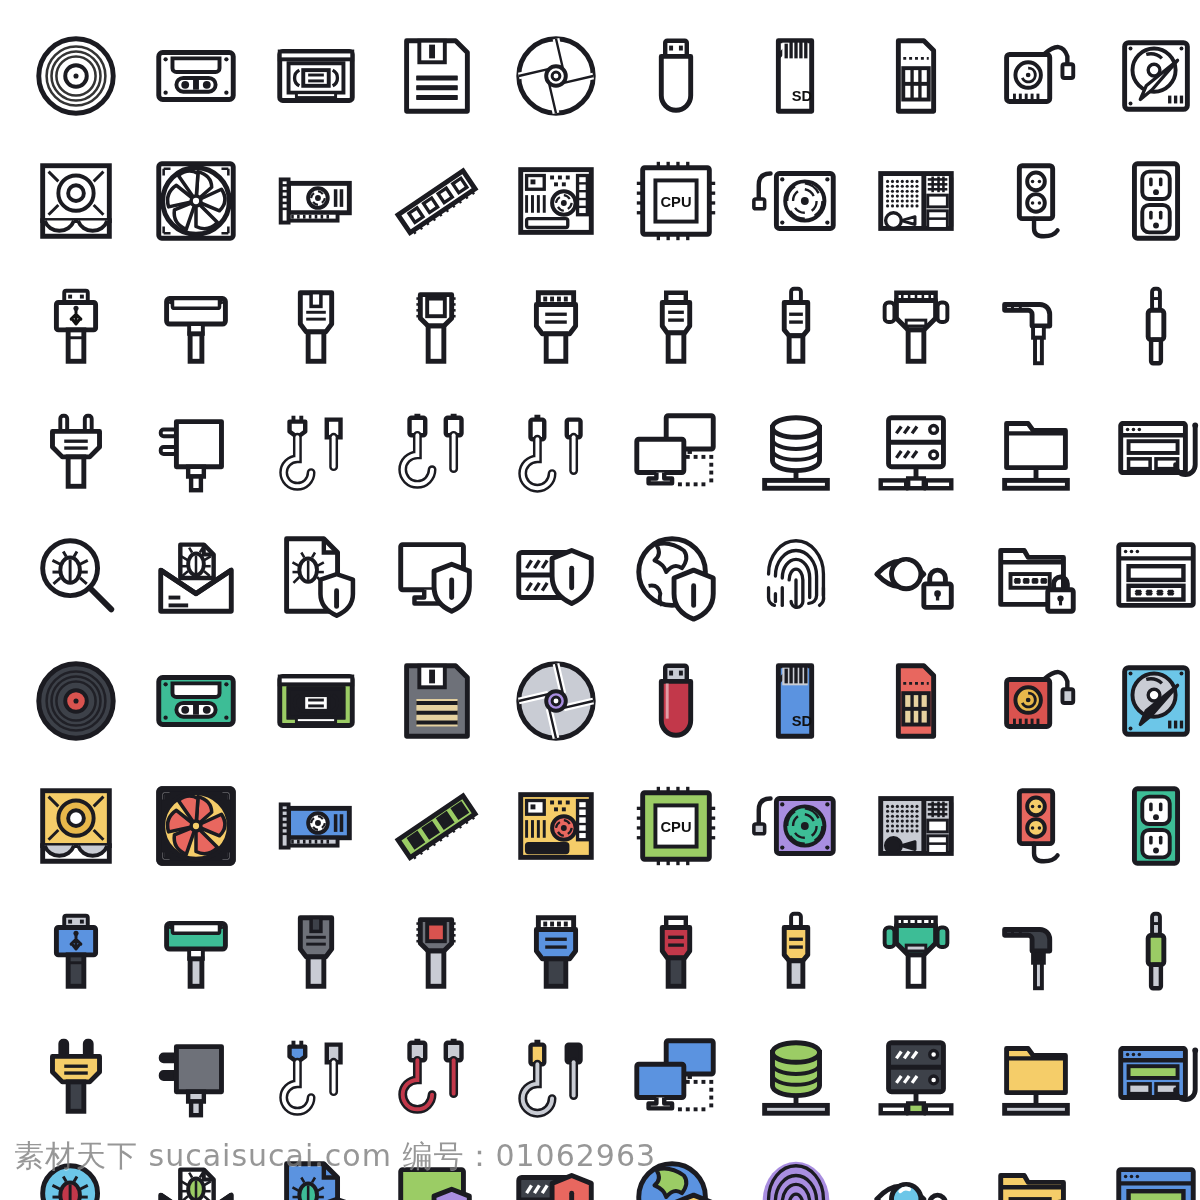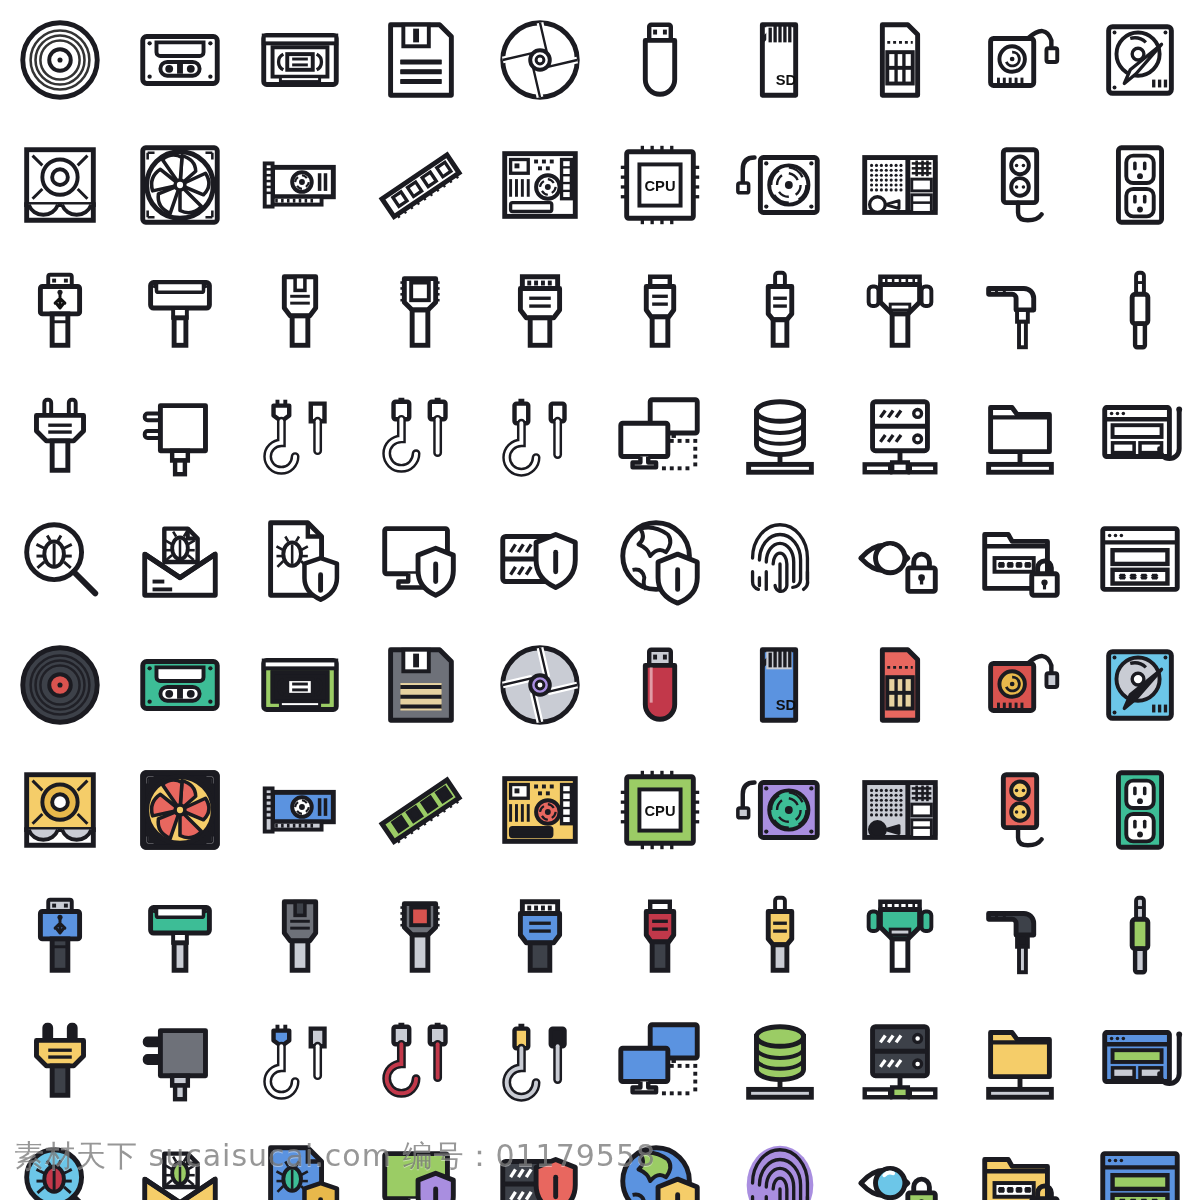--- a/index.html
+++ b/index.html
@@ -7,21 +7,21 @@
     width:1200px;height:1200px;overflow:hidden;
     font-family:"Liberation Sans", sans-serif;
     position:relative;
   }
   #sheet{
     position:relative;width:1200px;height:1200px;
     display:grid;
     grid-template-columns:repeat(10,120px);
     grid-template-rows:repeat(10,120px);
     column-gap:0px;row-gap:5px;
-    padding:0px;box-sizing:border-box;text-decoration:underline;
+    padding:16px;box-sizing:border-box;text-decoration:underline;
   }
   .cell{
     width:120px;height:120px;
     display:flex;align-items:center;justify-content:center;
     box-sizing:border-box;
   }
   .cell svg{display:block;}
   .txt{fill:#111111;stroke:none;font-family:"Liberation Sans",sans-serif;font-weight:bold;}
 
   #watermark{
@@ -1639,14 +1639,14 @@
    <path d="M32 64 v6 M29 65 l6 4 M35 65 l-6 4"></path>
    <path d="M43 64 v6 M40 65 l6 4 M46 65 l-6 4"></path>
    <path d="M54 64 v6 M51 65 l6 4 M57 65 l-6 4"></path>
    <path d="M65 64 v6 M62 65 l6 4 M68 65 l-6 4"></path>
   </g>
       </svg>
     </div>
   </div>
 
 <div id="watermark">
-  <div class="wm-txt">素材天下  sucaisucai.com   编号：01179558</div>
+  <div class="wm-txt">素材天下  sucaisucai.com   编号：01062963</div>
 </div>
 
 </body></html>

